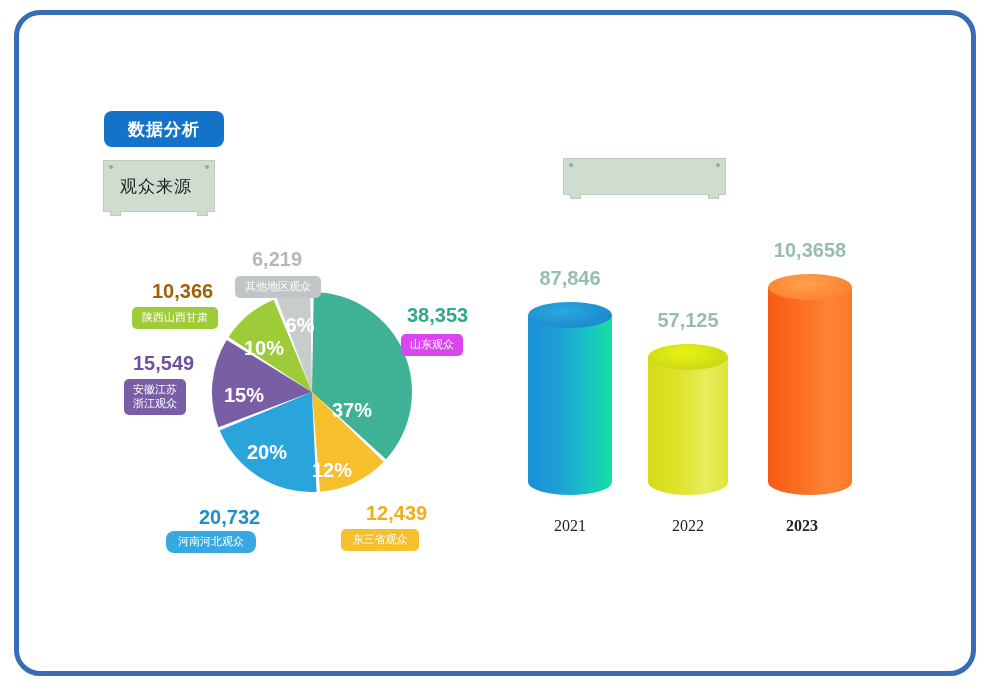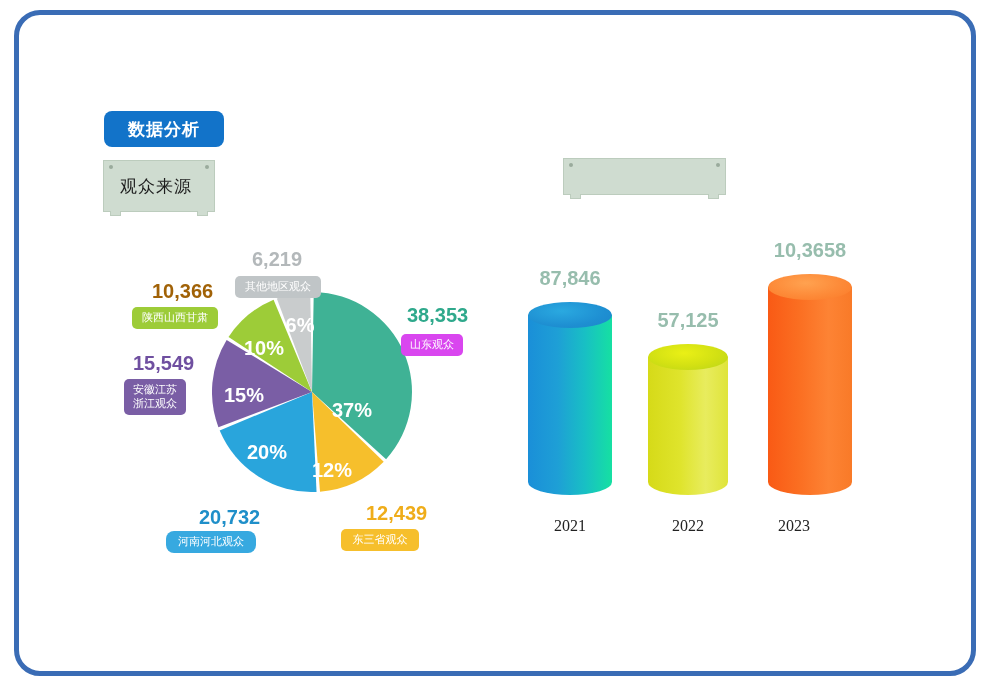--- a/index.html
+++ b/index.html
@@ -295,16 +295,16 @@
         <div class="cyl" style="left: 148px; width: 80px; height: 151px;">
           <div class="cyl-body" style="height: 138px; background: linear-gradient(90deg, rgb(214, 218, 24) 0%, rgb(223, 228, 44) 40%, rgb(232, 236, 94) 72%, rgb(223, 228, 58) 100%);"></div>
           <div class="cyl-top" style="background: radial-gradient(at 45% 35%, rgb(234, 240, 22) 0%, rgb(210, 224, 19) 55%, rgb(184, 212, 26) 100%);"></div>
         </div>
         <div class="year" style="left: 188px;">2022</div>
         <div class="bar-val" style="left: 310px; top: 4px; color: rgb(151, 189, 173);">10,3658</div>
         <div class="cyl" style="left: 268px; width: 84px; height: 221px;">
           <div class="cyl-body" style="height: 208px; background: linear-gradient(90deg, rgb(249, 90, 21) 0%, rgb(251, 111, 34) 38%, rgb(253, 131, 52) 72%, rgb(249, 122, 40) 100%);"></div>
           <div class="cyl-top" style="background: radial-gradient(at 45% 35%, rgb(255, 162, 80) 0%, rgb(253, 138, 56) 55%, rgb(251, 122, 40) 100%);"></div>
         </div>
-        <div class="year" style="left: 294px;">2023</div>
+        <div class="year" style="left: 302px; font-weight: bold;">2023</div>
       </div>
   </div>
 </div>
 
 </body></html>

